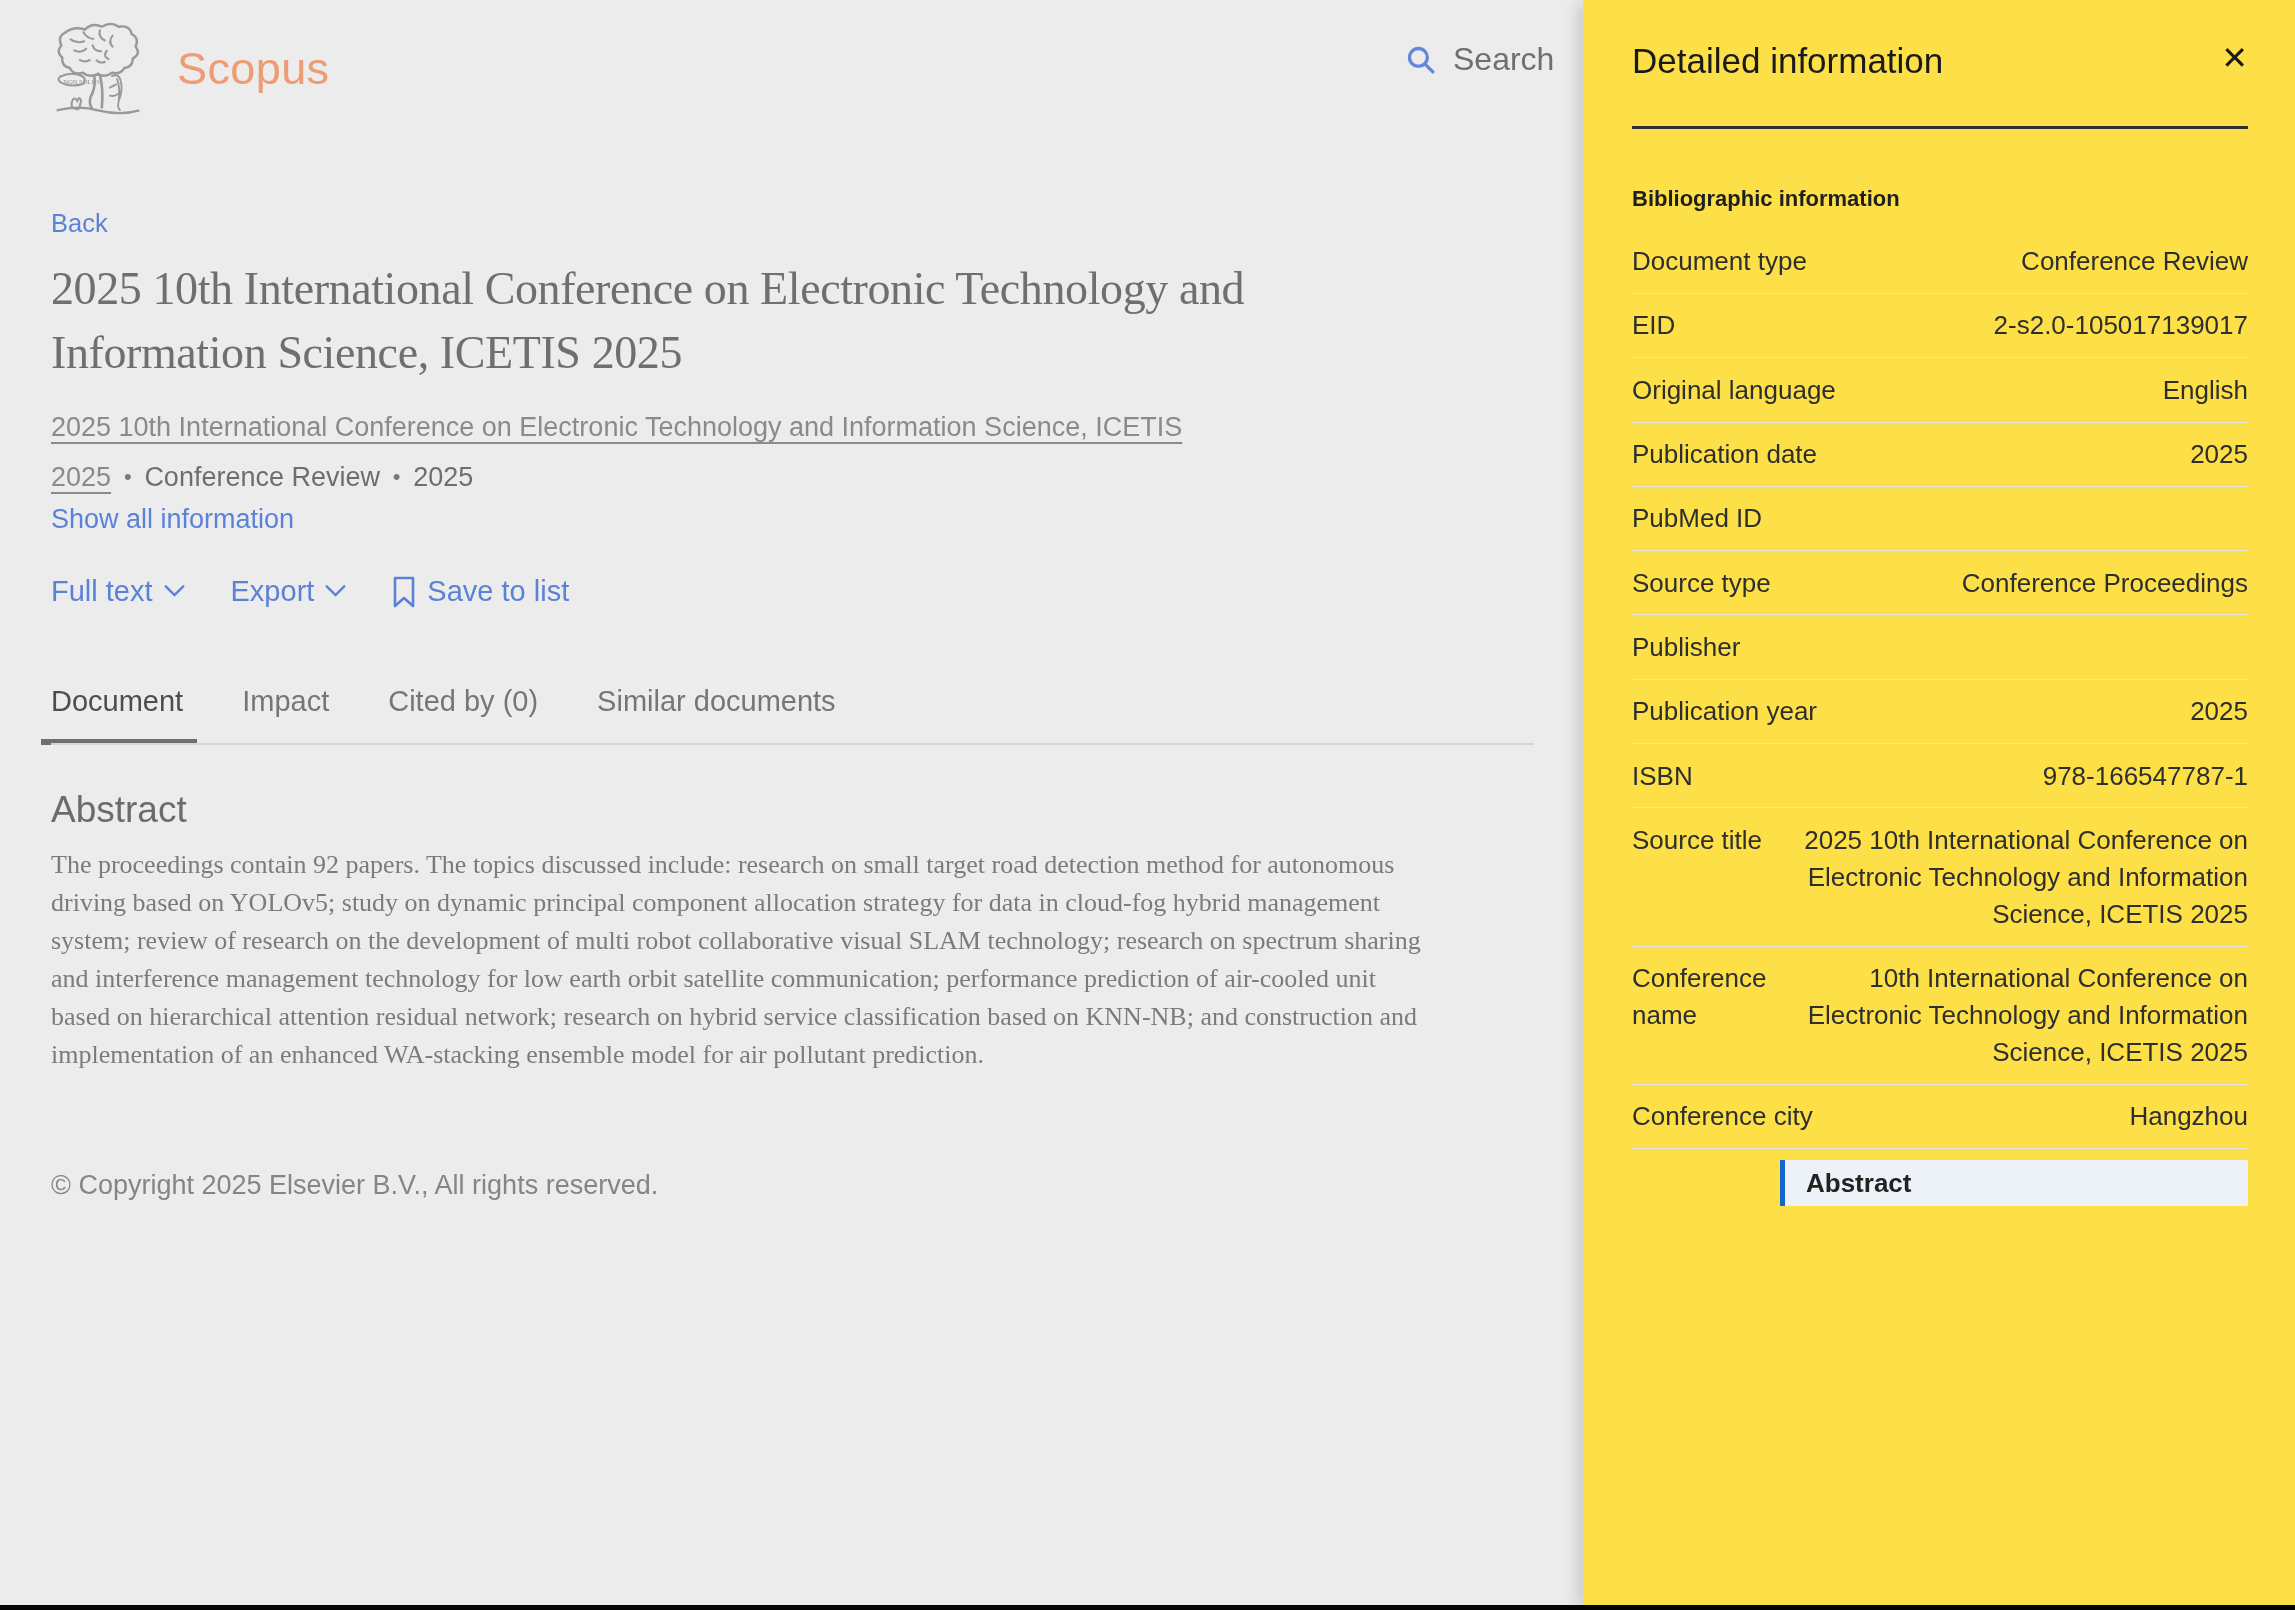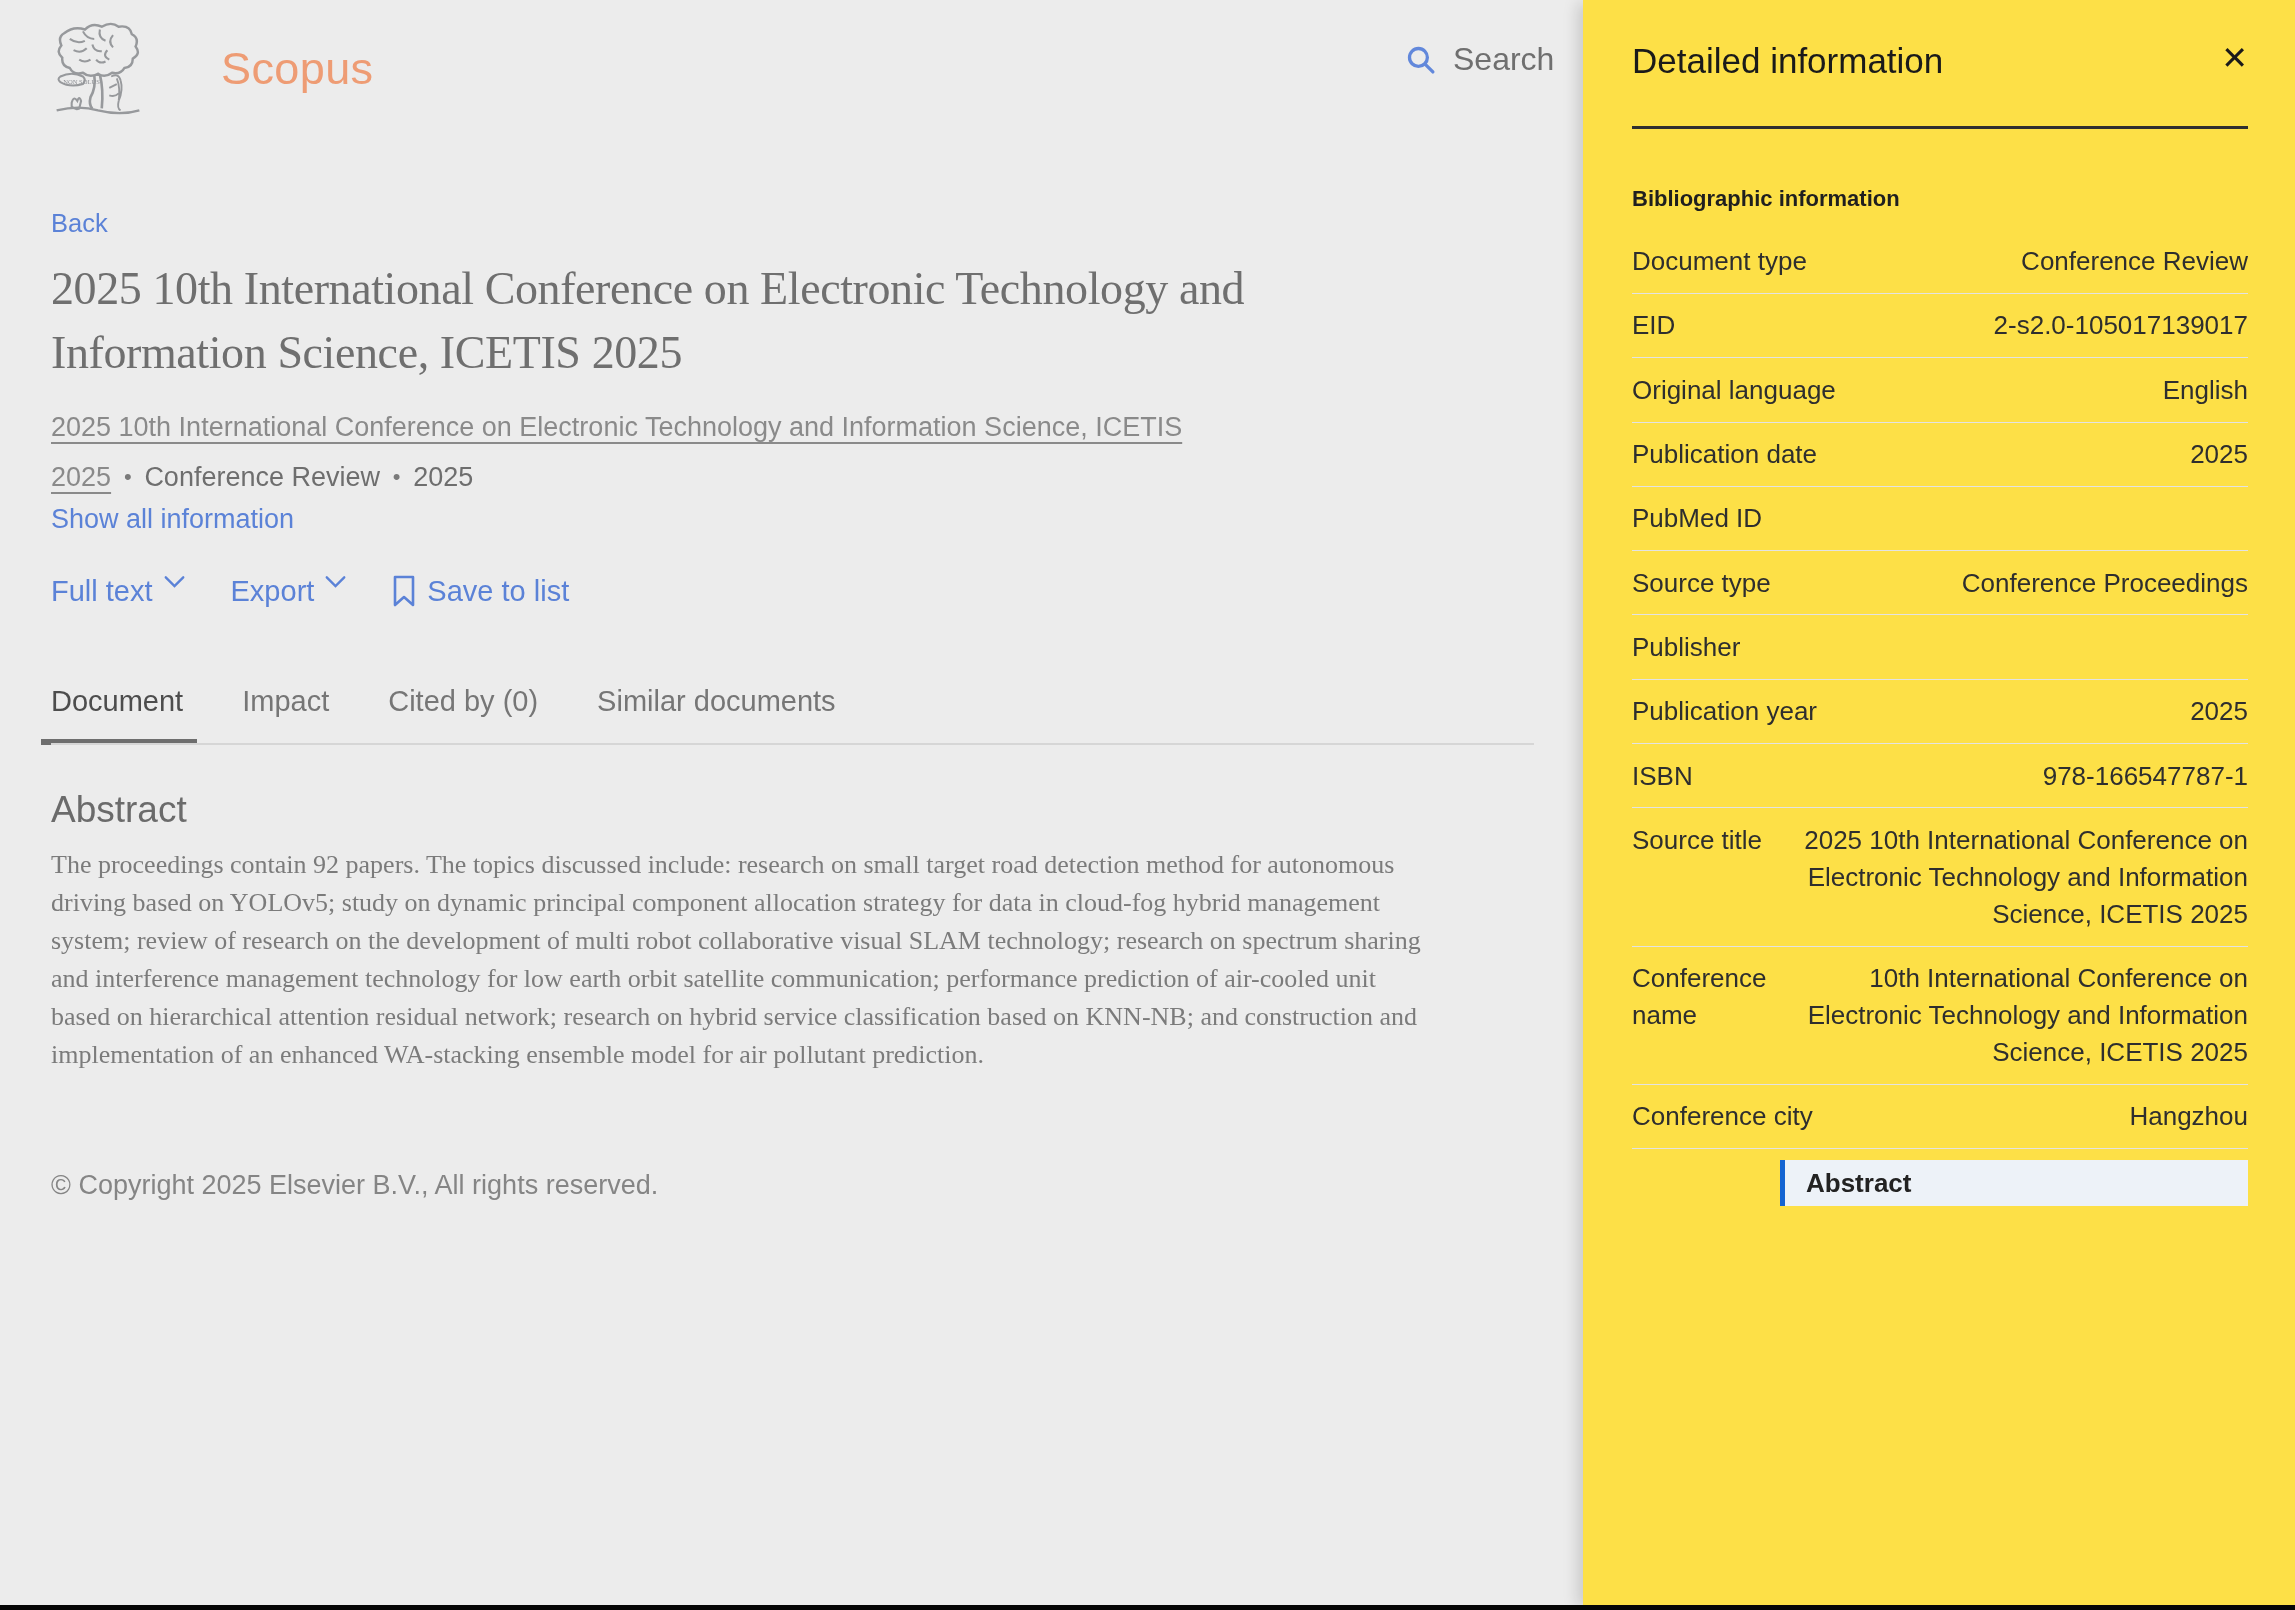--- a/index.html
+++ b/index.html
@@ -9,21 +9,21 @@
     background:#ececec;
     position:relative;
     color:#333;
   }
 
   
   .main { position:absolute; left:0; top:0; width:1583px; height:1610px; background:#ececec; }
 
   .brand-row { position:absolute; left:51px; top:21px; display:flex; align-items:center; gap:32px; }
   .logo { width:94px; height:96px; }
-  .brand-name { font-size:45px; font-weight:500; color:#ee9c74; letter-spacing:0.4px;margin-left:44px; }
+  .brand-name { font-size:45px; font-weight:500; color:#ee9c74; letter-spacing:0.4px; }
 
   .search-box { position:absolute; left:1404px; top:41px; display:flex; align-items:center; gap:16px; cursor:pointer; }
   .search-label { font-size:32px; color:#6f6f6f; }
 
   .back-link { position:absolute; left:51px; top:209px; font-size:25.5px; color:#5b82d7; cursor:pointer; }
 
   .doc-title {
     position:absolute; left:51px; top:257px; max-width:1291px;
     font-family:"Liberation Serif", serif; font-size:46px; font-weight:400;
     color:#6f6f6f; line-height:64px; letter-spacing:-0.4px;
@@ -32,21 +32,21 @@
   .byline {
     position:absolute; left:51px; top:403px; max-width:1251px;
     font-size:27px; color:#6e6e6e; line-height:49px;
   }
   .source-link { color:#8a8a8a; text-decoration:underline; text-underline-offset:5.6px; text-decoration-thickness:1.6px; cursor:pointer; }
   .dot-sep { color:#7a7a7a; margin:0 12.8px; font-size:22px; vertical-align:1.6px; }
 
   .show-all { position:absolute; left:51px; top:504px; font-size:27px; color:#5b82d7; cursor:pointer; }
 
   .actions { position:absolute; left:51px; top:575px; display:flex; align-items:center; gap:46px; font-size:29px; color:#5b82d7; }
-  .action { display:flex; gap:11px; cursor:pointer; }
+  .action { display:flex; align-items:center; gap:11px; cursor:pointer; }
 
   .tabs { position:absolute; left:51px; top:685px; display:flex; gap:59px; font-size:29px; color:#767676; }
   .tab { padding-bottom:27px; position:relative; cursor:pointer; white-space:nowrap; }
   .tab.active { color:#4d4d4d; }
   .tab.active::after {
     content:""; position:absolute; left:-9.6px; right:-14.3px; bottom:0; height:6.4px; background:#6e6e6e;
   }
   .tabs-baseline { position:absolute; left:51px; top:743px; width:1483px; height:1.6px; background:#d6d6d6; }
 
   .abstract-h { position:absolute; left:51px; top:789px; font-size:37px; font-weight:400; color:#6b6b6b; }

